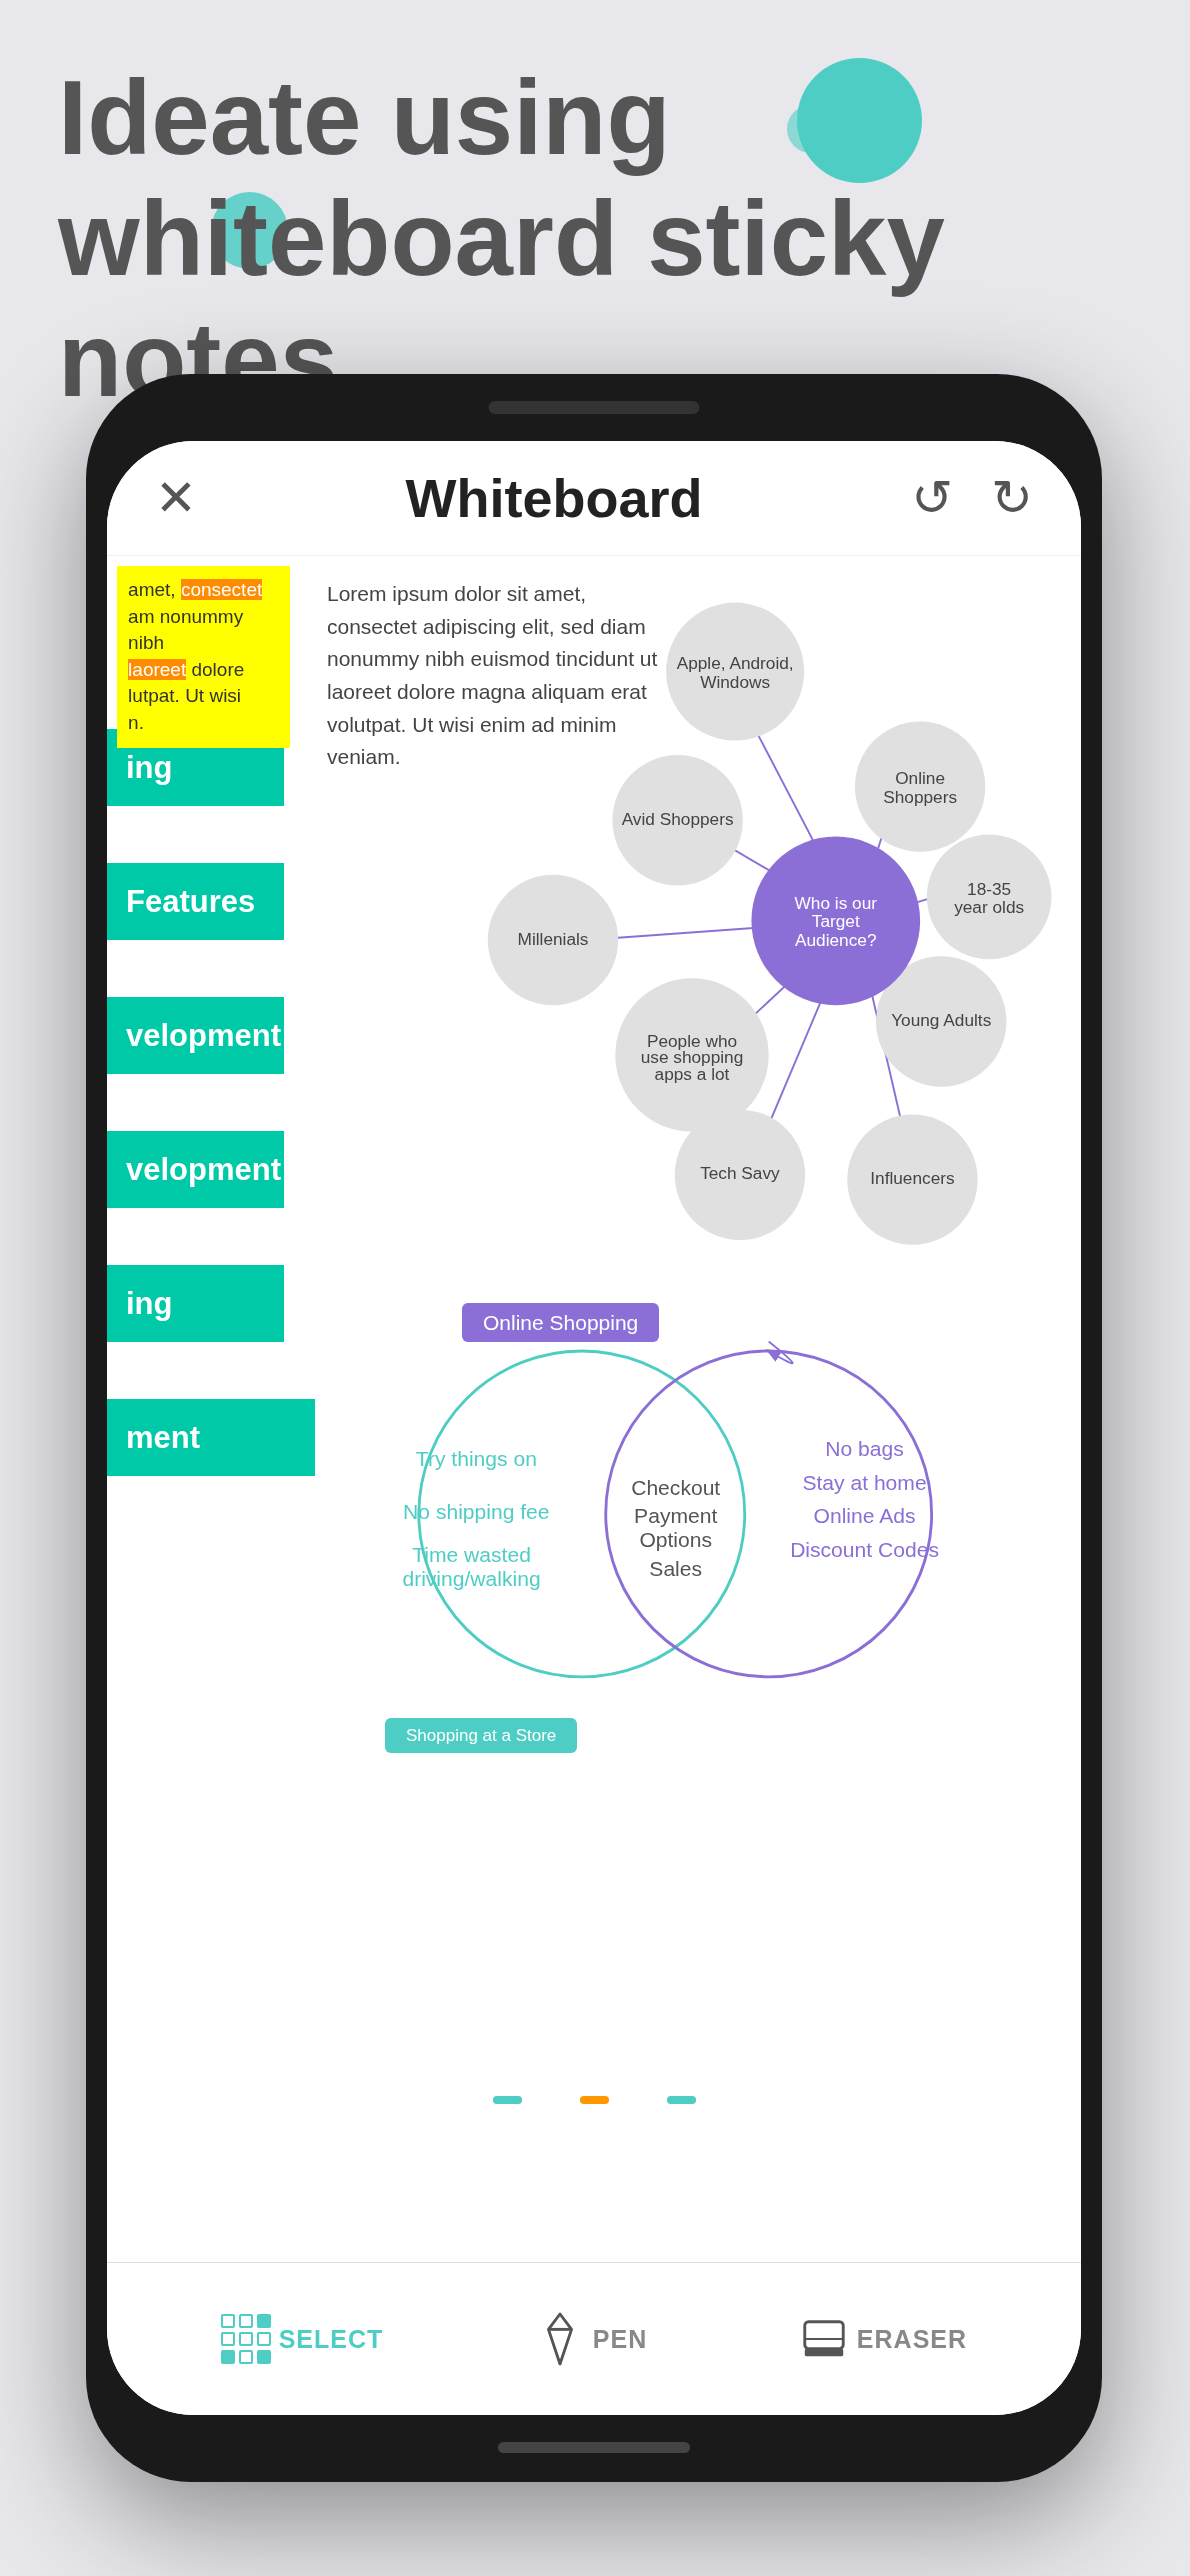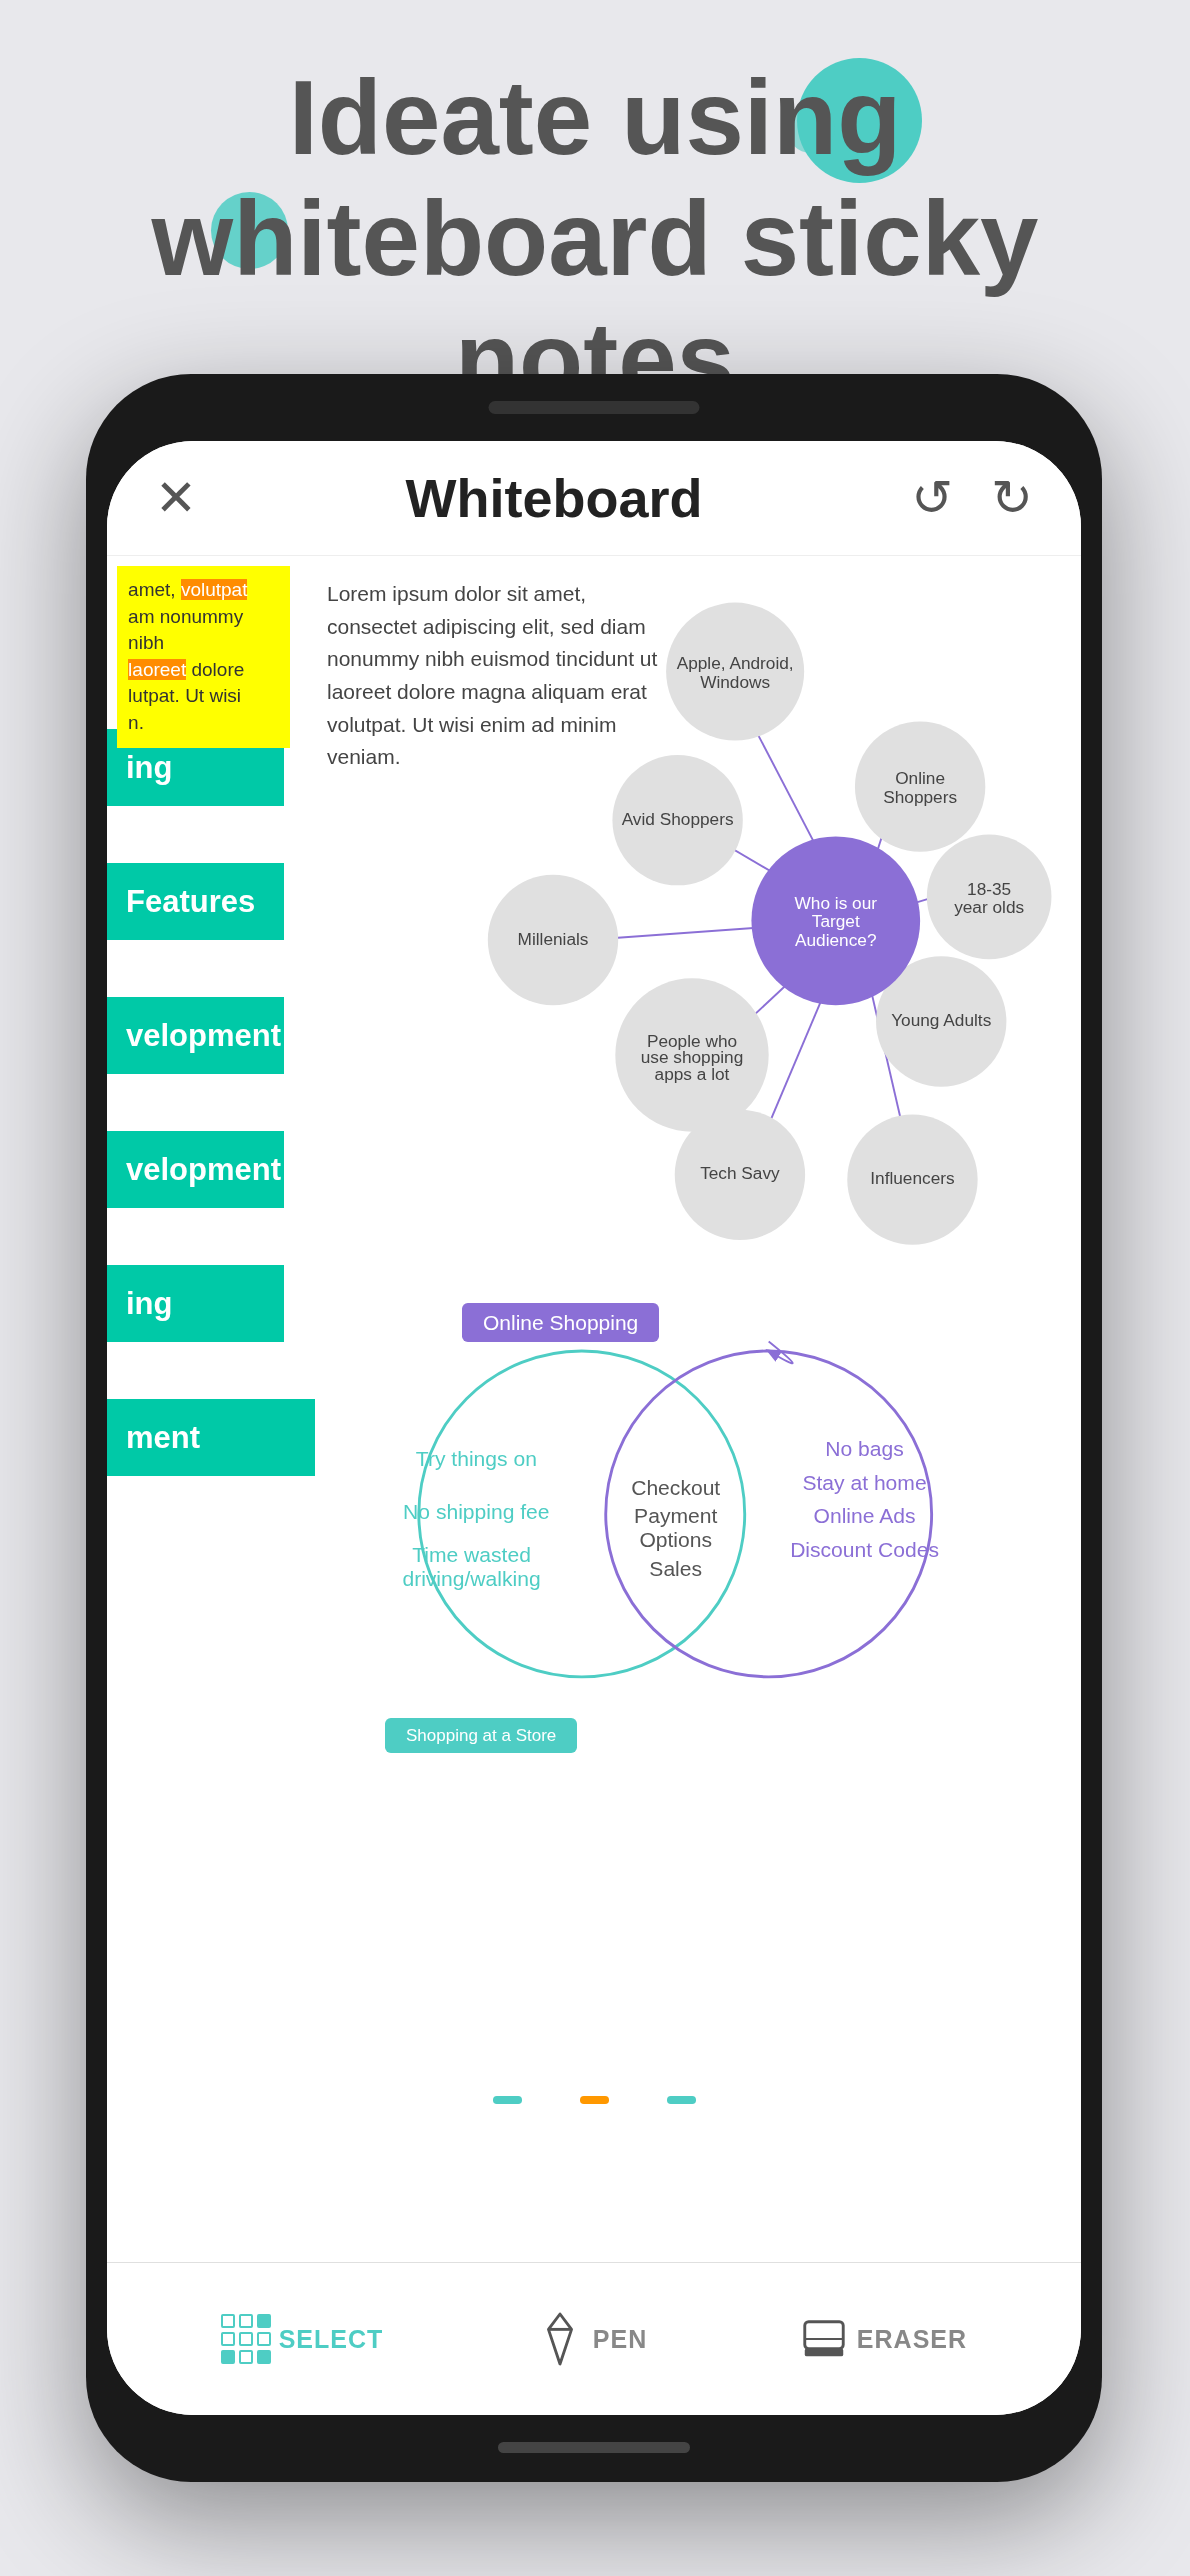--- a/index.html
+++ b/index.html
@@ -42,21 +42,20 @@
       right: 355px;
       opacity: 0.6;
     }
 
     
     .hero-title {
       position: absolute;
       top: 58px;
       left: 0;
       right: 0;
-      text-align: center;
       font-size: 105px;
       font-weight: 800;
       color: #555;
       line-height: 1.15;
       padding: 0 58px;
     }
 
     
     .phone-frame {
       position: absolute;
@@ -302,21 +301,21 @@
       <div class="canvas-area">
 
         <div class="teal-bar" style="top:173px; left:0; width:177px;">ing</div>
         <div class="teal-bar" style="top:307px; left:0; width:177px;">Features</div>
         <div class="teal-bar" style="top:441px; left:0; width:177px;">velopment</div>
         <div class="teal-bar" style="top:575px; left:0; width:177px;">velopment</div>
         <div class="teal-bar" style="top:709px; left:0; width:177px;">ing</div>
         <div class="teal-bar" style="top:843px; left:0; width:208px;">ment</div>
 
         <div style="position:absolute; left:9.6px; top:9.6px; width:173px; background:#ffff00; padding:11.5px; font-size:19px; color:#333; line-height:1.4; z-index:5;">
-          amet, <span style="background:#ff8c00; color:#fff;">volutpat</span><br>
+          amet, <span style="background:#ff8c00; color:#fff;">consectet</span><br>
           am nonummy nibh<br>
           <span style="background:#ff8c00; color:#fff;">laoreet</span> dolore<br>
           lutpat. Ut wisi<br>
           n.
         </div>
 
         <div class="lorem-text">Lorem ipsum dolor sit amet, consectet adipiscing elit, sed diam nonummy nibh euismod tincidunt ut laoreet dolore magna aliquam erat volutpat. Ut wisi enim ad minim veniam.</div>
 
         <svg class="mindmap-svg" viewBox="0 0 820 780">
           <defs>

